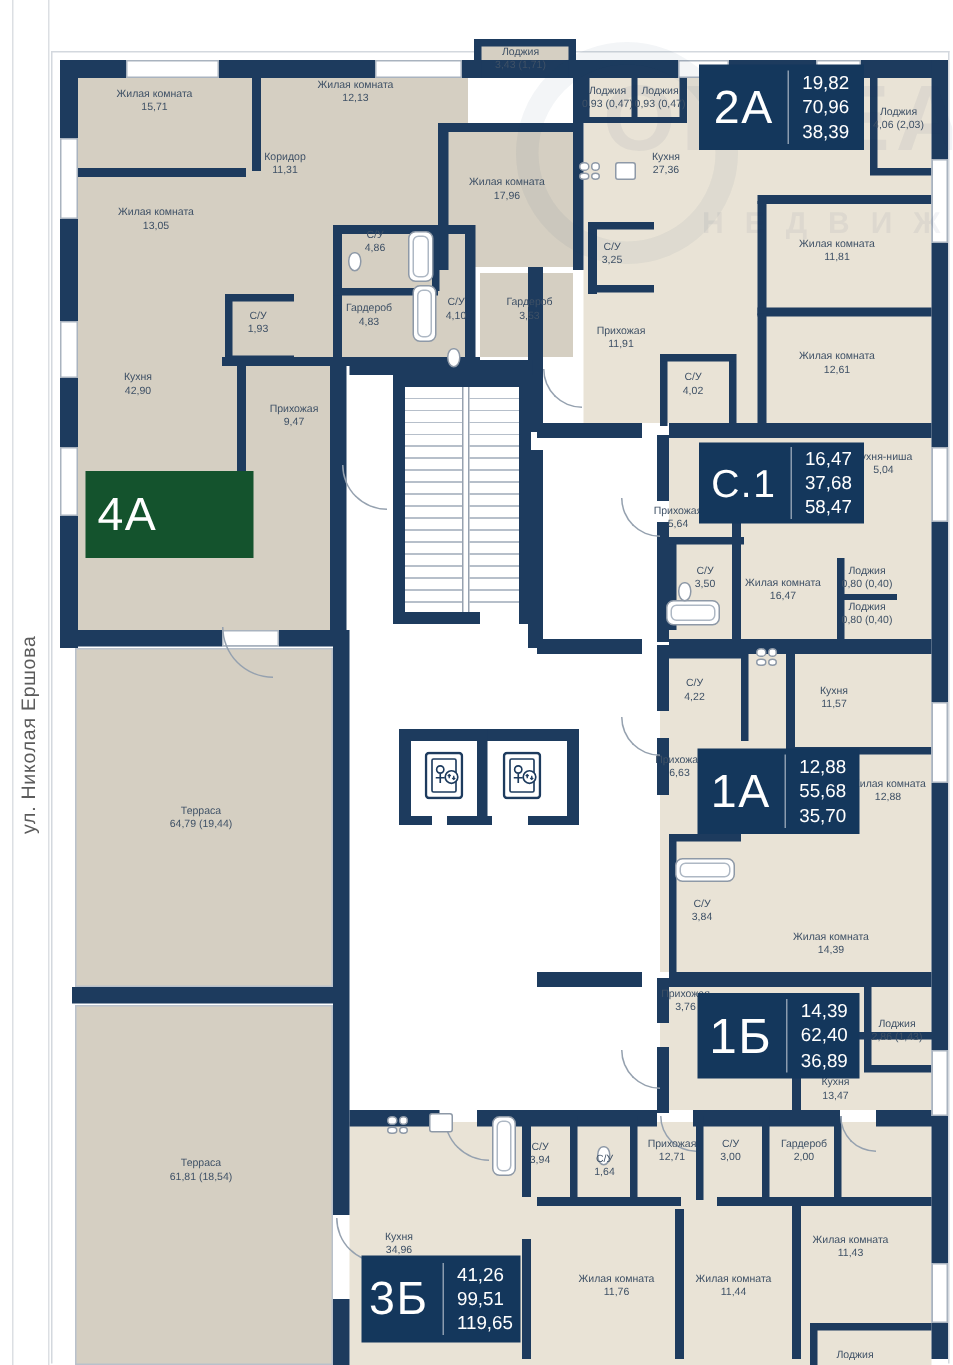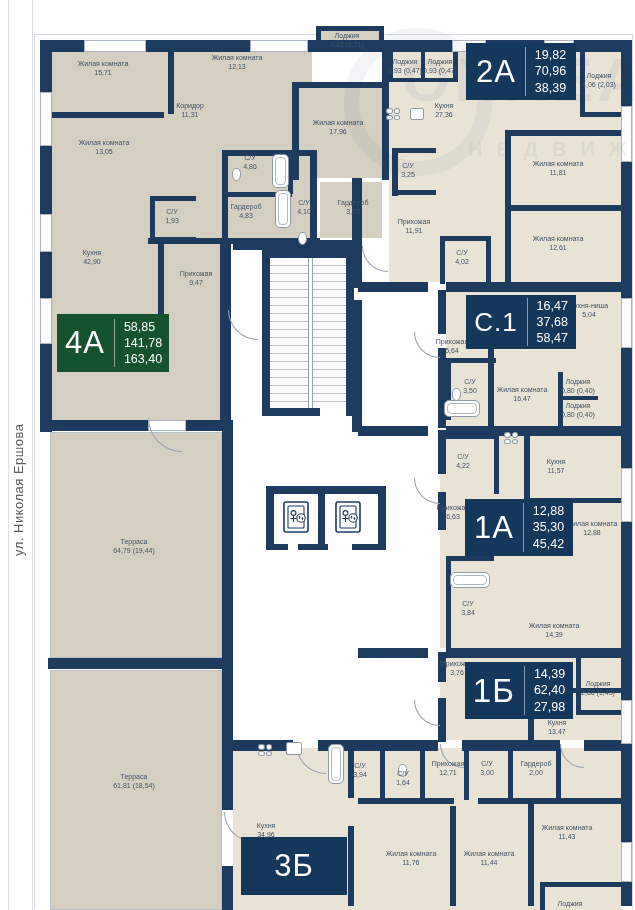--- a/index.html
+++ b/index.html
@@ -428,25 +428,20 @@
       <div class="room-label" style="left: 134px; top: 546px;">
         <div>Терраса</div>
         <div>64,79 (19,44)</div>
       </div>
       <div class="room-label" style="left: 134px; top: 781px;">
         <div>Терраса</div>
         <div>61,81 (18,54)</div>
       </div>
       <div class="badge" style="left: 57px; top: 314px; width: 112px; height: 58px; background: #14532d; justify-content: space-between;">
         <span class="id" style="font-size: 31px;">4А</span>
-        <span class="vals">
-          <div>58,85</div>
-          <div>141,78</div>
-          <div>163,40</div>
-        </span>
       </div>
       <div class="badge" style="left: 466px; top: 43px; width: 110px; height: 57px; background: rgb(20, 55, 92);">
         <span class="id" style="font-size: 31px;">2А</span>
         <span class="vals">
           <div>19,82</div>
           <div>70,96</div>
           <div>38,39</div>
         </span>
       </div>
       <div class="badge" style="left: 466px; top: 295px; width: 110px; height: 54px; background: rgb(20, 55, 92);">
@@ -454,29 +449,34 @@
         <span class="vals">
           <div>16,47</div>
           <div>37,68</div>
           <div>58,47</div>
         </span>
       </div>
       <div class="badge" style="left: 465px; top: 499px; width: 108px; height: 57px; background: rgb(20, 55, 92);">
         <span class="id" style="font-size: 31px;">1А</span>
         <span class="vals">
           <div>12,88</div>
-          <div>35,30</div>
-          <div>45,42</div>
+          <div>55,68</div>
+          <div>35,70</div>
         </span>
       </div>
       <div class="badge" style="left: 465px; top: 662px; width: 108px; height: 57px; background: rgb(20, 55, 92);">
         <span class="id" style="font-size: 33px;">1Б</span>
         <span class="vals">
           <div>14,39</div>
           <div>62,40</div>
-          <div>27,98</div>
+          <div>36,89</div>
         </span>
       </div>
       <div class="badge" style="left: 241px; top: 837px; width: 106px; height: 58px; background: rgb(20, 55, 92);">
         <span class="id" style="font-size: 31px;">3Б</span>
+        <span class="vals">
+          <div>41,26</div>
+          <div>99,51</div>
+          <div>119,65</div>
+        </span>
       </div>
     </div>
 </div>
 
 </body></html>

